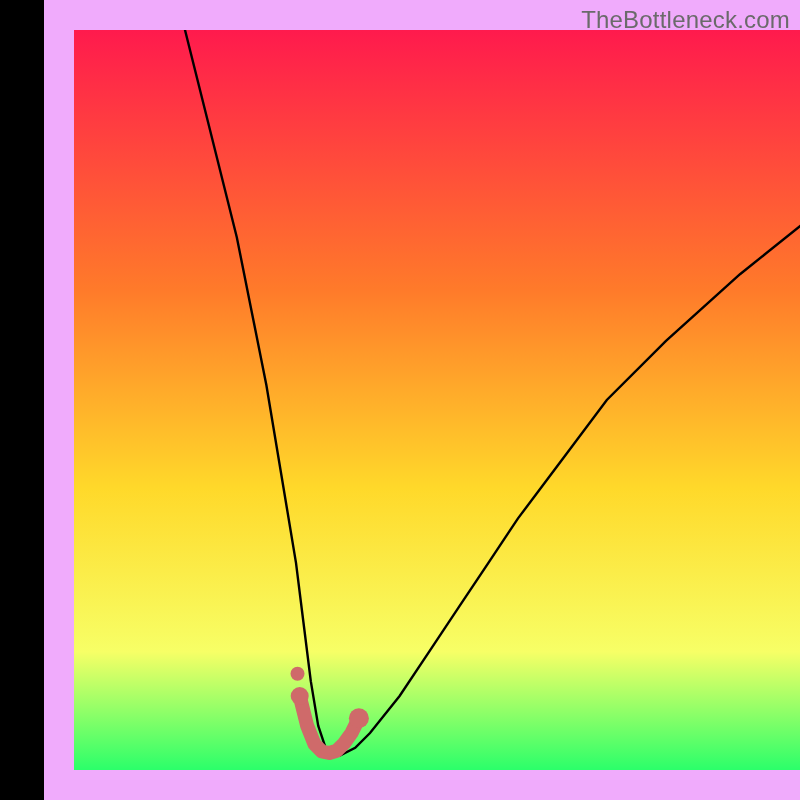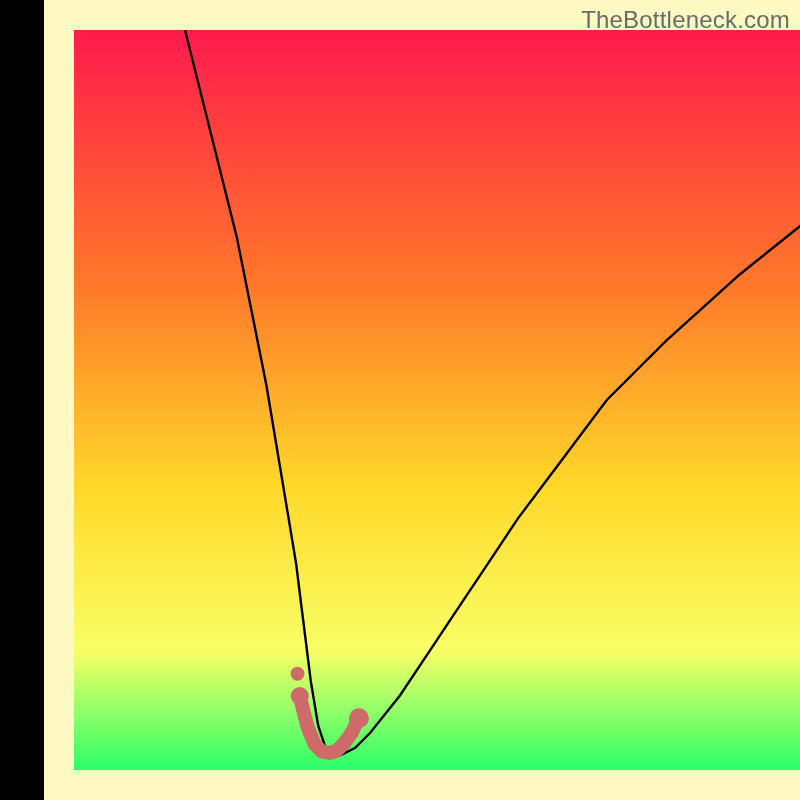--- a/index.html
+++ b/index.html
@@ -7,21 +7,21 @@
     padding: 0;
     width: 800px;
     height: 800px;
     overflow: hidden;
     background: #000;
     font-family: Arial, Helvetica, sans-serif;
   }
   .frame {
     position: absolute;
     inset: 0;
-    background: #fef9c3;
+    background: #f0abfc;
     margin-left: 44px;
   }
   .plot {
     position: absolute;
     left: 30px;
     top: 30px;
     width: 740px;
     height: 740px;
     overflow: hidden;
   }

